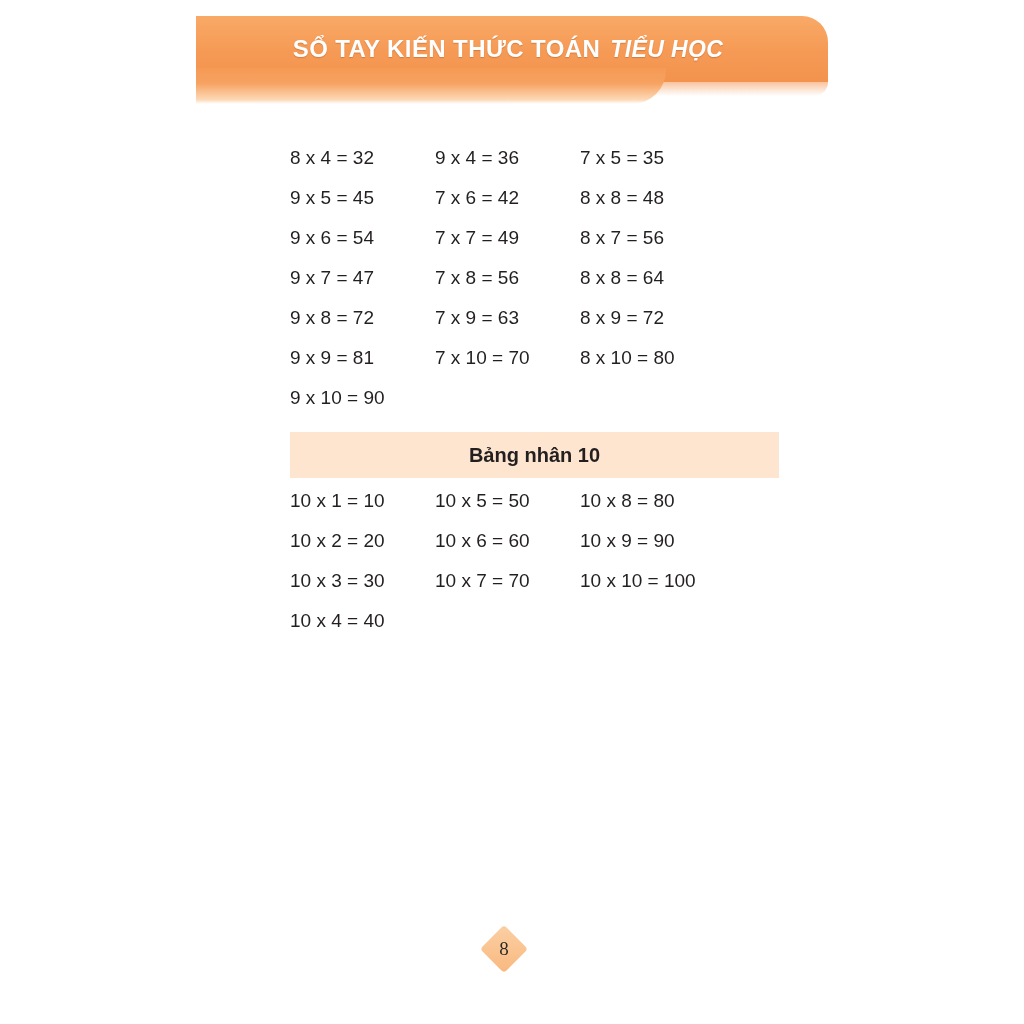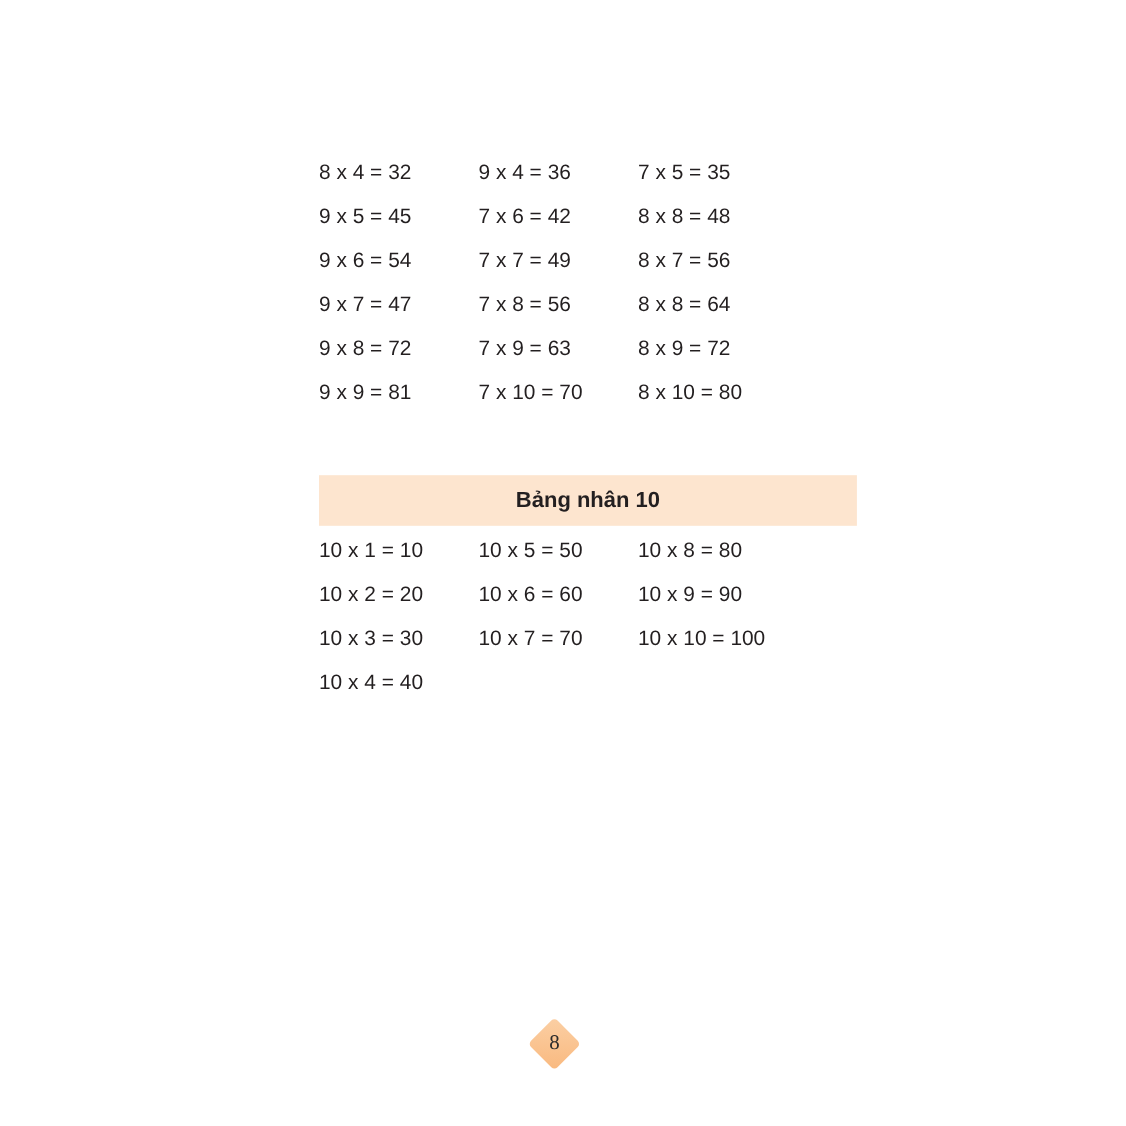--- a/index.html
+++ b/index.html
@@ -167,20 +167,29 @@
     font-family: "Liberation Serif", serif;
     font-size: 19px;
     color: #2b2b2b;
   }
 </style>
 </head>
 <body>
 
 <div class="page">
 
+  <div class="header-wrap">
+    <div class="header-band"></div>
+    <div class="header-band-shadow"></div>
+    <div class="header-fold"></div>
+    <div class="header-title">
+      <span class="part1">SỔ TAY KIẾN THỨC TOÁN</span>
+      <span class="part2">TIỂU HỌC</span>
+    </div>
+  </div>
 
   <div class="tables-block">
     <div class="mult-grid">
       <div class="mult-cell">8 x 4 = 32</div>
       <div class="mult-cell">9 x 4 = 36</div>
 
       <div class="mult-cell">7 x 5 = 35</div>
       <div class="mult-cell">9 x 5 = 45</div>
 
       <div class="mult-cell">7 x 6 = 42</div>
@@ -194,20 +203,21 @@
       <div class="mult-cell">7 x 8 = 56</div>
       <div class="mult-cell">8 x 8 = 64</div>
       <div class="mult-cell">9 x 8 = 72</div>
 
       <div class="mult-cell">7 x 9 = 63</div>
       <div class="mult-cell">8 x 9 = 72</div>
       <div class="mult-cell">9 x 9 = 81</div>
 
       <div class="mult-cell">7 x 10 = 70</div>
       <div class="mult-cell">8 x 10 = 80</div>
+      <div class="mult-cell">9 x 10 = 90</div>
     </div>
   </div>
 
   <div class="section-bar">
     <span class="section-bar-title">Bảng nhân 10</span>
   </div>
 
   <div class="tables-block-10">
     <div class="mult-grid-10">
       <div class="mult-cell">10 x 1 = 10</div>

